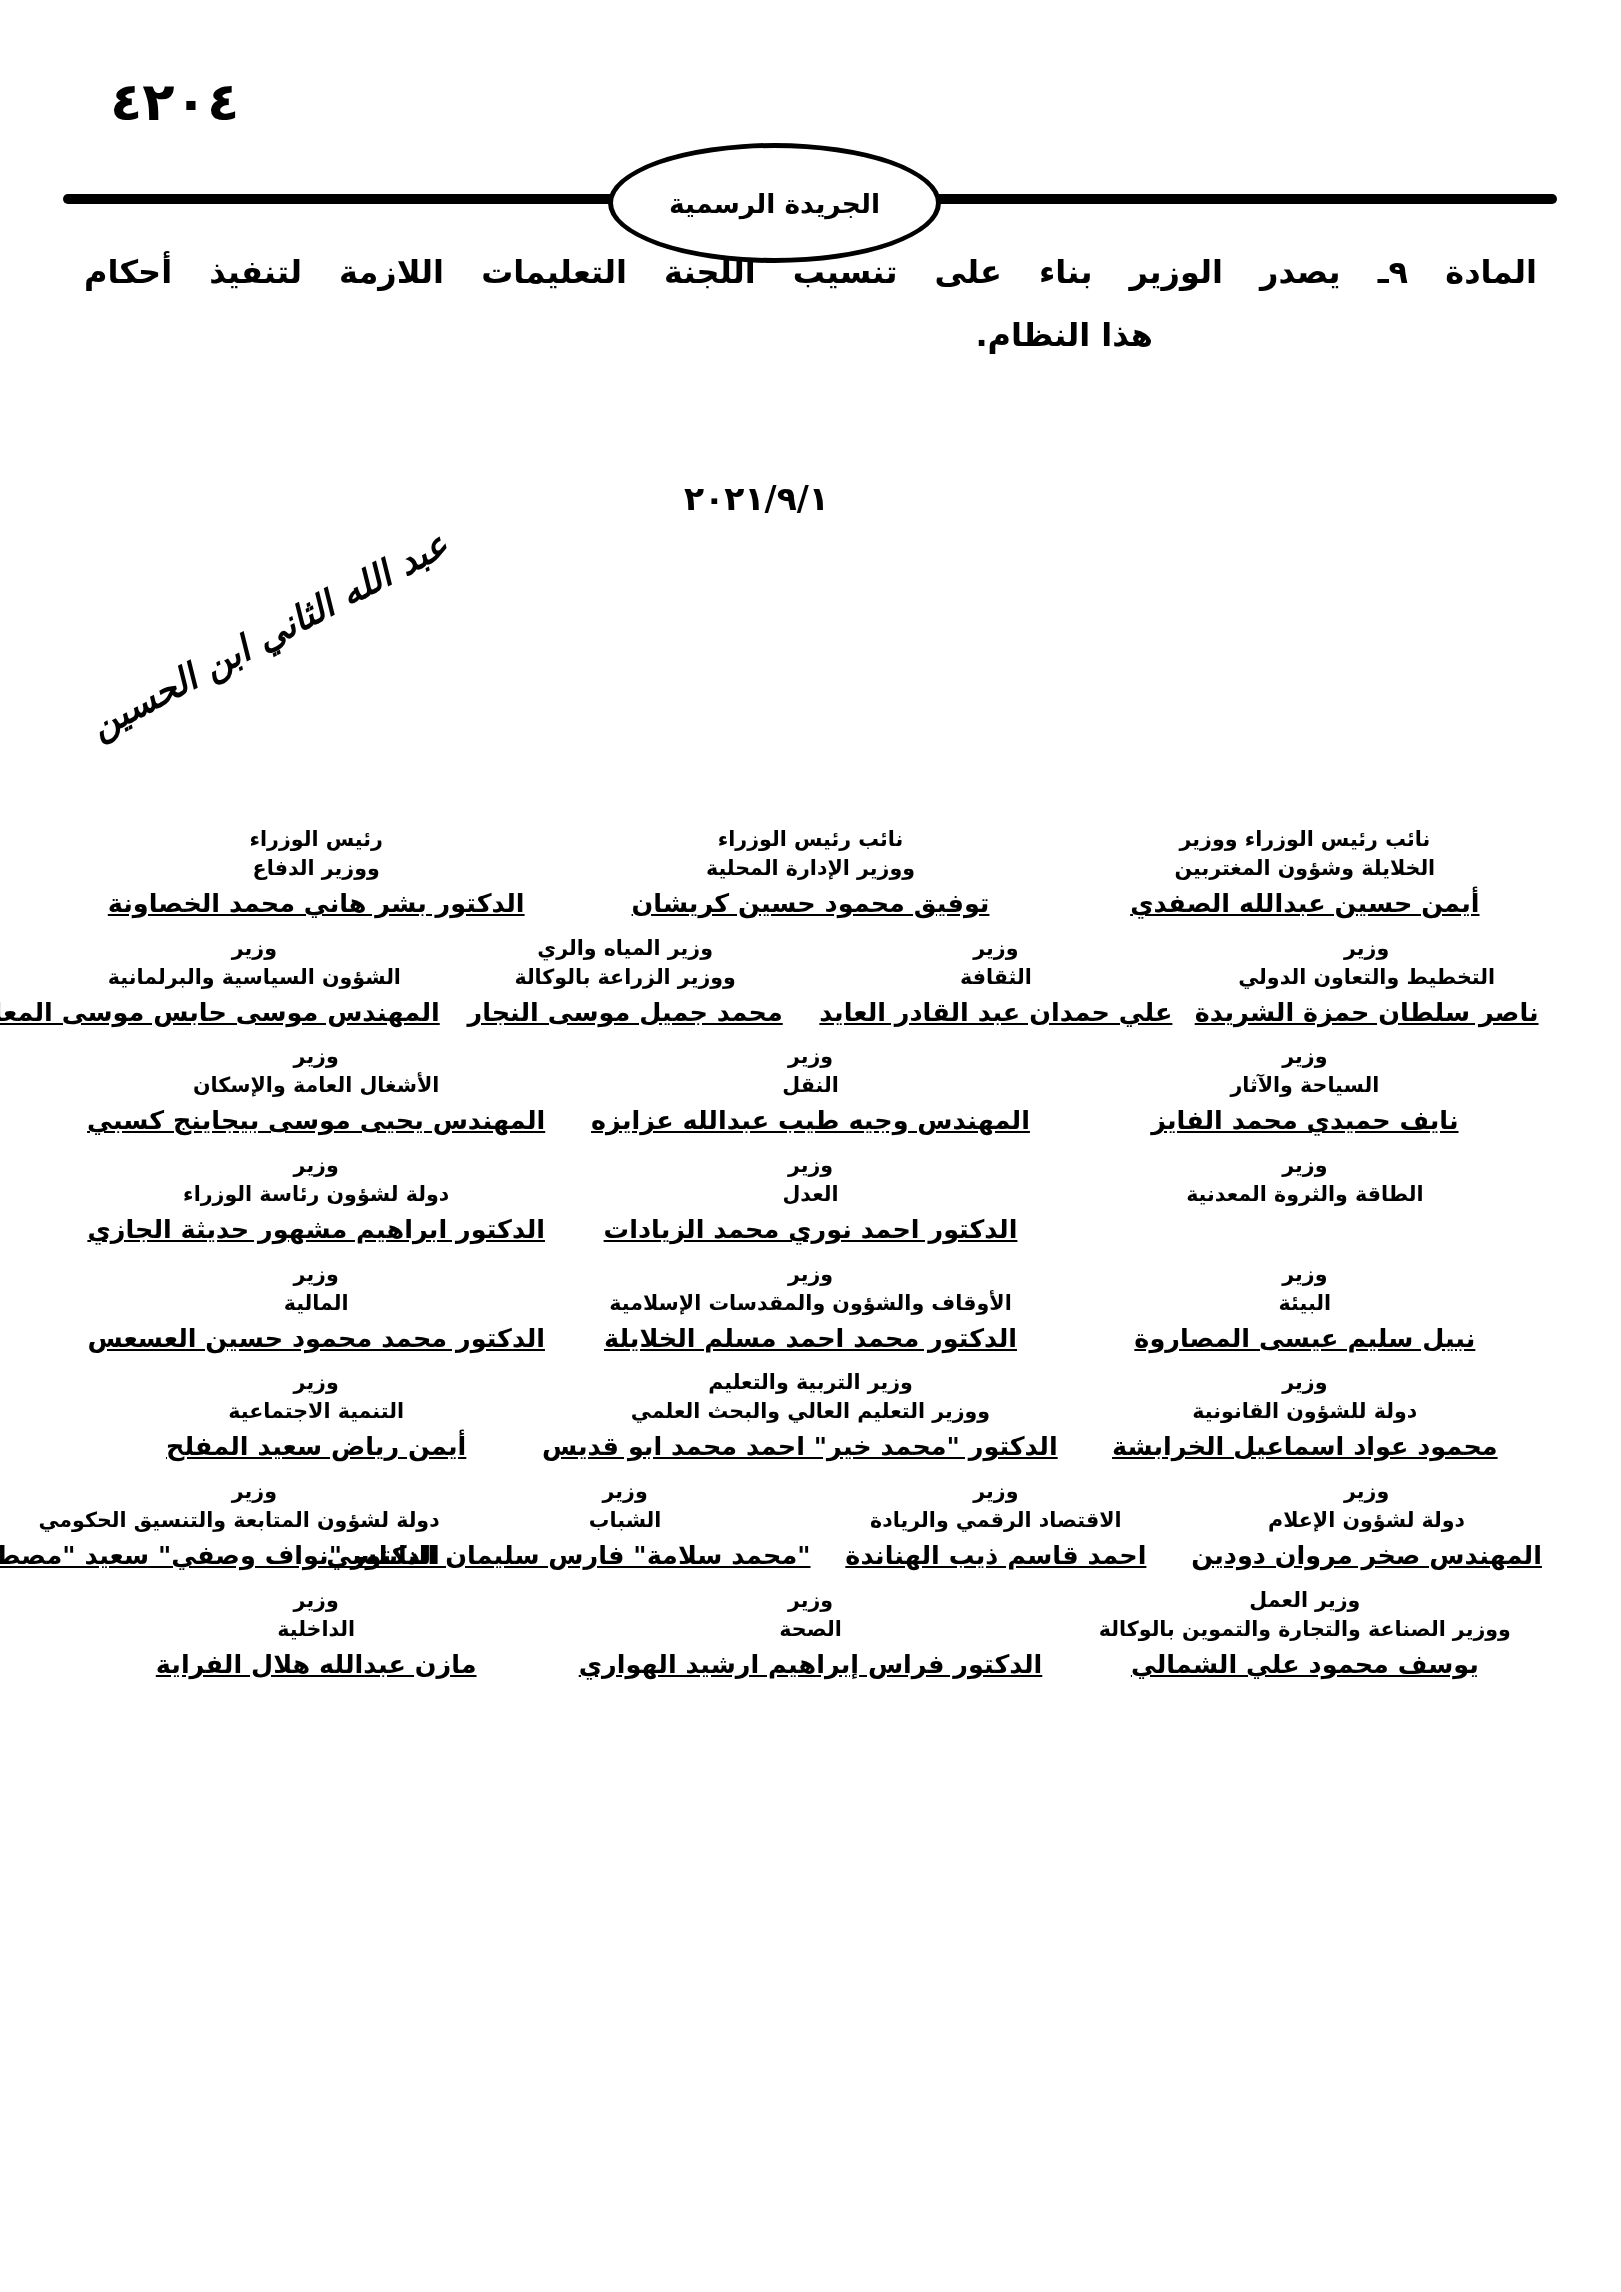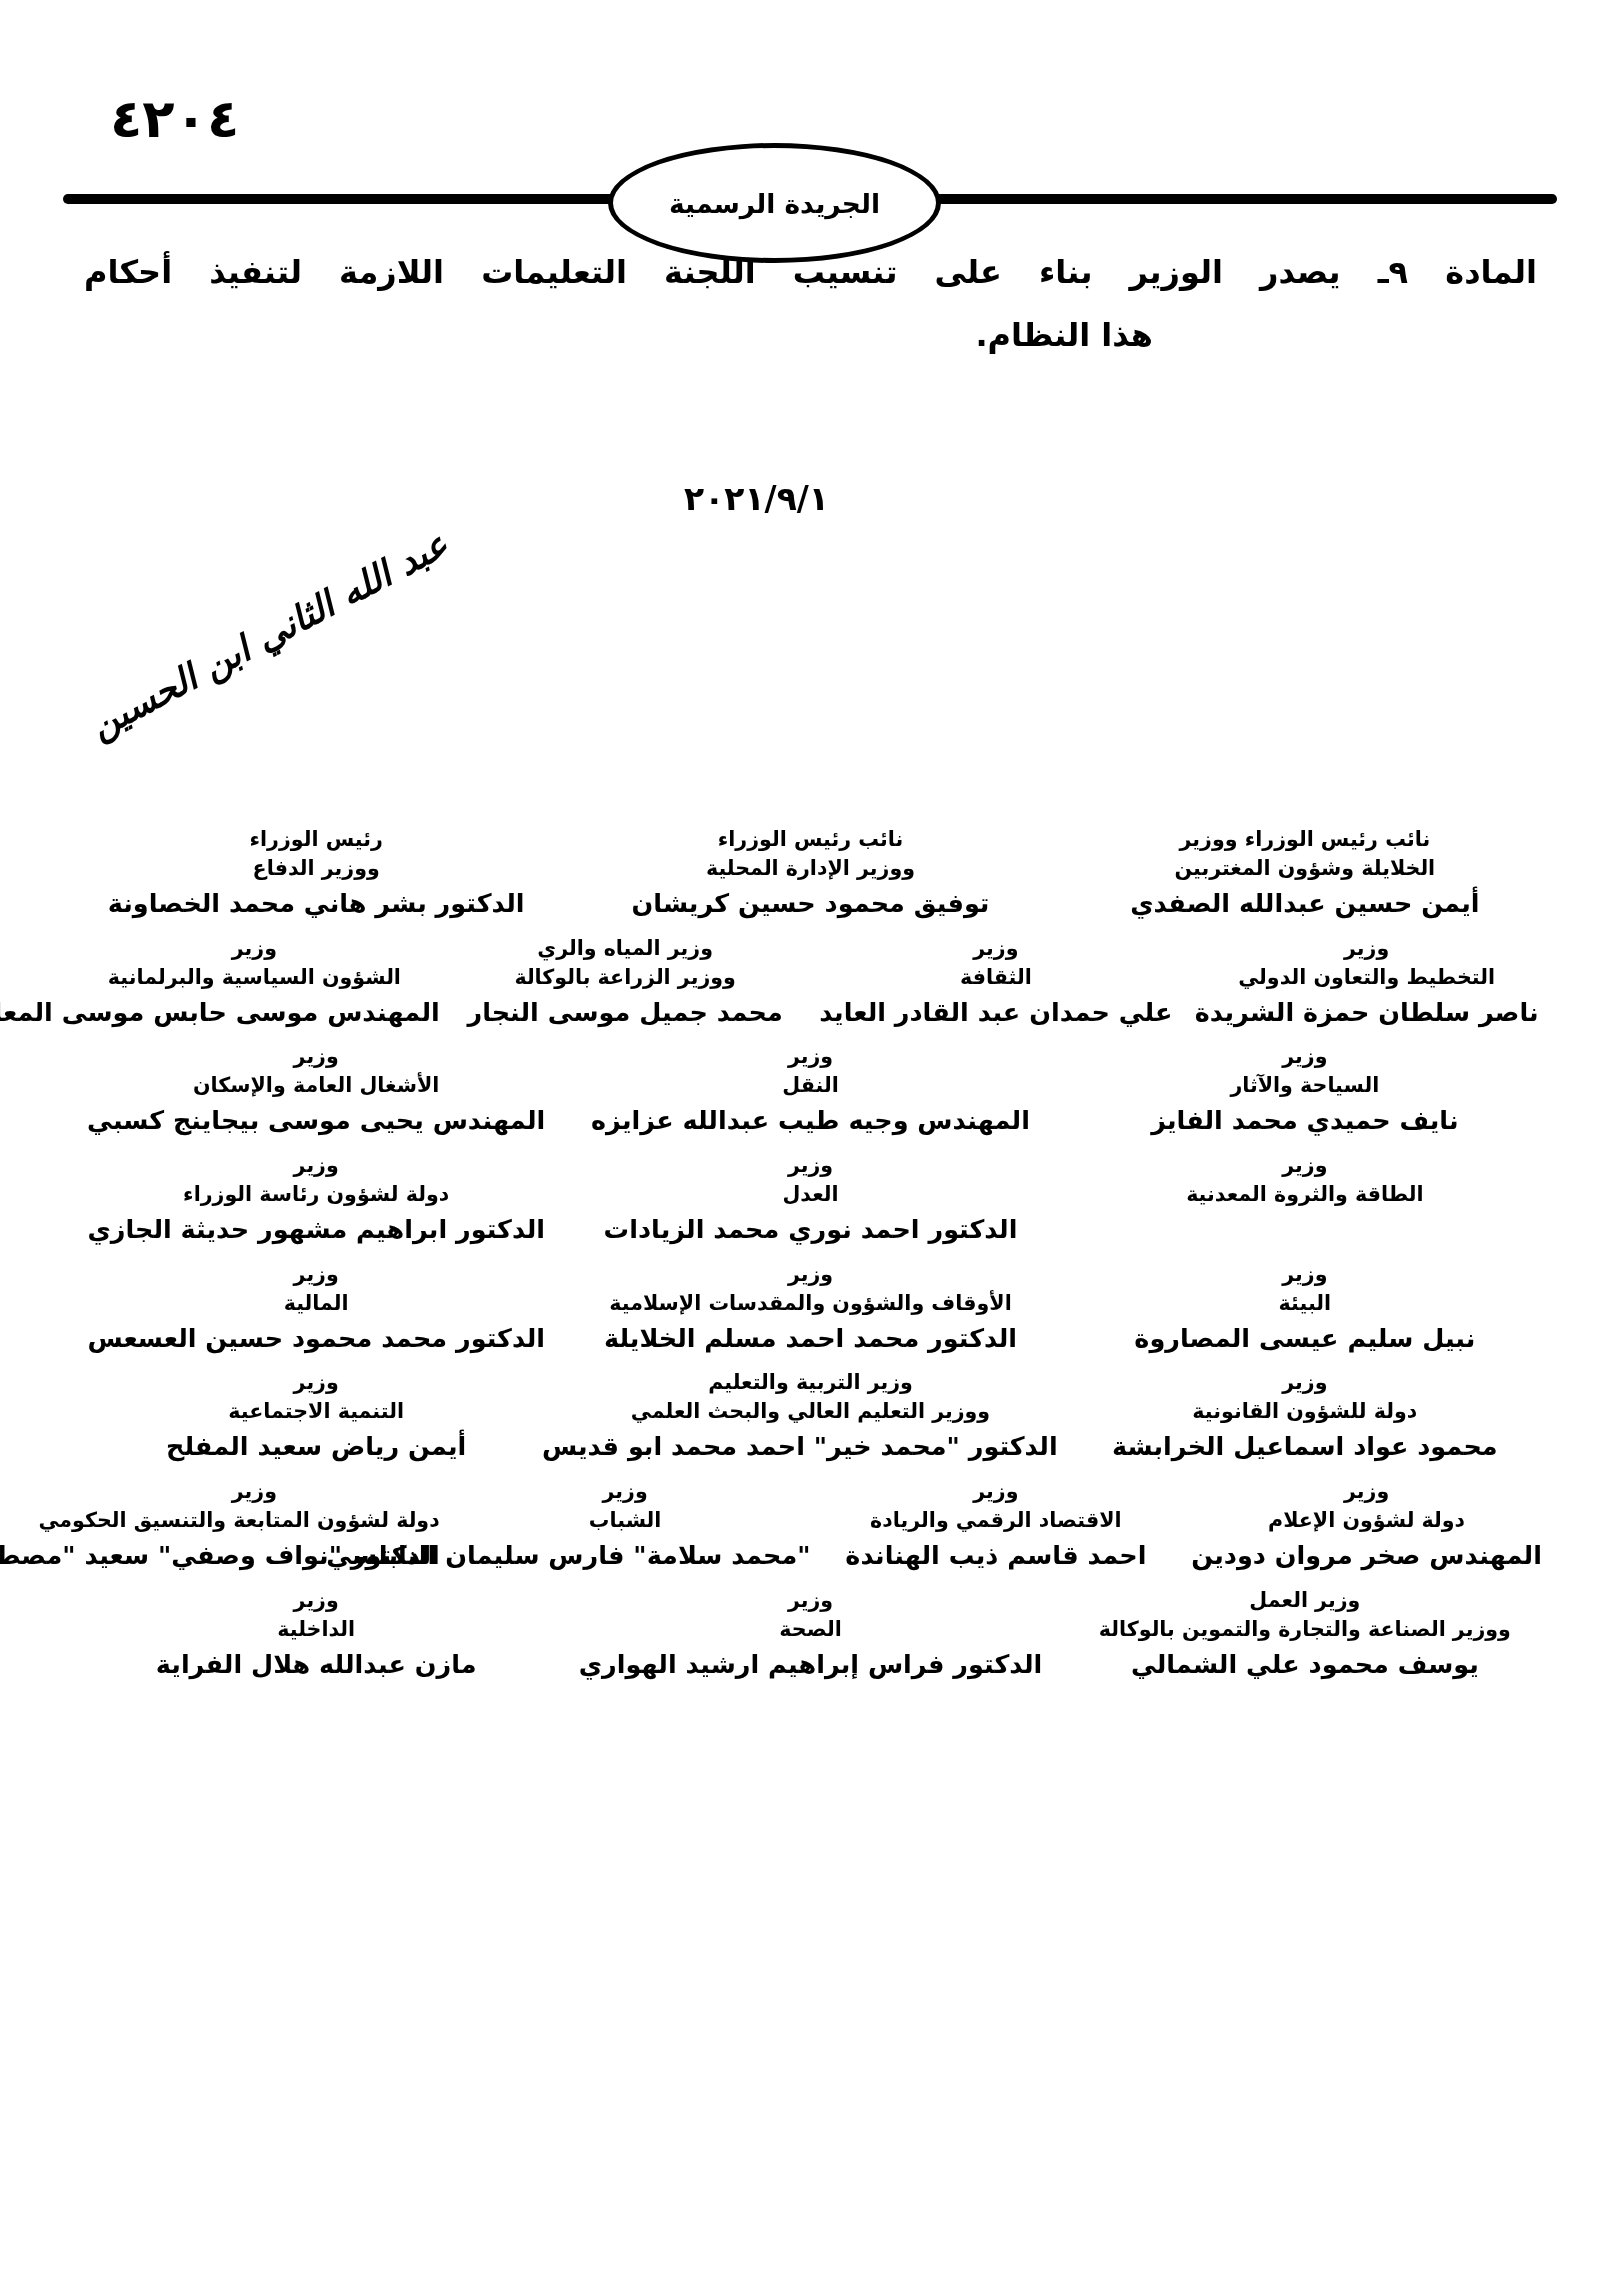--- a/index.html
+++ b/index.html
@@ -3,21 +3,21 @@
 <meta charset="utf-8">
 <style>
   html,body{margin:0;padding:0;background:#ffffff;}
   body{
     width:1621px;height:2293px;position:relative;
     font-family:"DejaVu Sans",sans-serif;color:#000;
   }
   
   .page-number{
     position:absolute;top:71px;left:110px;
-    font-size:53px;font-weight:bold;letter-spacing:3.9px;margin-top:17px;
+    font-size:53px;font-weight:bold;letter-spacing:3.9px;
   }
   .header-rule{
     position:absolute;top:194px;left:63px;width:1494px;height:9.8px;
     background:#000;border-radius:4.9px;
   }
   .gazette-oval{
     position:absolute;top:143px;left:608px;width:323px;height:110px;
     background:#fff;border:5.9px solid #000;border-radius:50%;
     display:flex;align-items:center;justify-content:center;z-index:2;
   }
@@ -45,21 +45,21 @@
   
   .ministers-grid{position:absolute;top:825px;right:69px;left:69px;}
   .m-row{display:flex;direction:rtl;margin-bottom:12.7px;}
   .m-block{flex:1;text-align:center;min-width:0;}
   .m-title{
     font-size:20.6px;line-height:29px;font-weight:bold;
     white-space:nowrap;direction:rtl;
   }
   .m-name{
     font-size:25.5px;line-height:36px;font-weight:bold;
-    white-space:nowrap;direction:rtl;margin-top:2px;
+    white-space:nowrap;direction:rtl;margin-top:2px;text-decoration:underline;
   }
 </style>
 </head>
 <body>
 
 <div class="page-number">٤٢٠٤</div>
 <div class="header-rule"></div>
 <div class="gazette-oval">
   <span>الجريدة الرسمية</span>
 </div>

